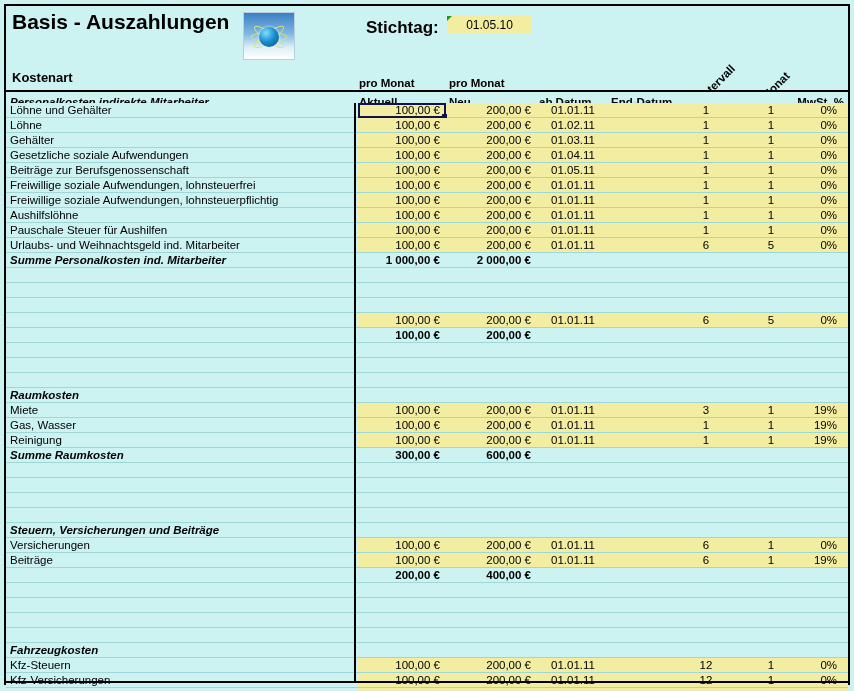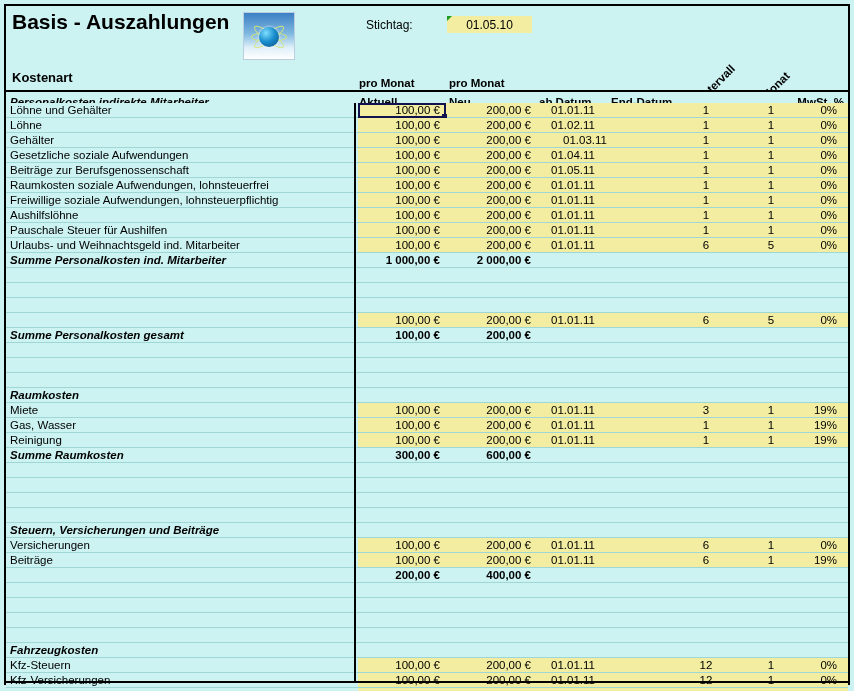--- a/index.html
+++ b/index.html
@@ -50,21 +50,21 @@
   .logo .ring.c{transform:translate(-50%,-50%) rotate(-35deg);}
 
   .kostenart{
     position:absolute;left:6px;top:64px;
     font-size:13px;font-weight:bold;color:#000;
   }
 
   
   .stichtag-label{
     position:absolute;left:360px;top:12px;
-    font-size:12px;font-weight:normal;color:#000;
+    font-size:17px;font-weight:bold;color:#000;
   }
   .stichtag-value{
     position:absolute;left:441px;top:10px;width:85px;height:17px;
     background:#F2EDA0;color:#000;font-size:12px;
     display:flex;align-items:center;justify-content:center;
     box-sizing:border-box;
   }
   .stichtag-value .gmark{
     position:absolute;left:0;top:0;width:0;height:0;
     border-top:5px solid #1f9b1f;border-right:5px solid transparent;
@@ -198,21 +198,21 @@
           <div class="cell ctr" style="left: 533px; width: 68px;">01.02.11</div>
           <div class="cell ctr" style="left: 660px; width: 80px;">1</div>
           <div class="cell ctr" style="left: 745px; width: 40px;">1</div>
           <div class="cell num" style="left: 779px; width: 58px;">0%</div>
         </div>
         <div class="row data">
           <div class="yellowband"></div>
           <div class="lbl">Gehälter</div>
           <div class="cell num" style="left: 352px; width: 88px;">100,00 €</div>
           <div class="cell num" style="left: 443px; width: 88px;">200,00 €</div>
-          <div class="cell ctr" style="left: 545px; width: 68px;">01.03.11</div>
+          <div class="cell ctr" style="left: 533px; width: 68px;">01.03.11</div>
           <div class="cell ctr" style="left: 660px; width: 80px;">1</div>
           <div class="cell ctr" style="left: 745px; width: 40px;">1</div>
           <div class="cell num" style="left: 779px; width: 58px;">0%</div>
         </div>
         <div class="row data">
           <div class="yellowband"></div>
           <div class="lbl">Gesetzliche soziale Aufwendungen</div>
           <div class="cell num" style="left: 352px; width: 88px;">100,00 €</div>
           <div class="cell num" style="left: 443px; width: 88px;">200,00 €</div>
           <div class="cell ctr" style="left: 533px; width: 68px;">01.04.11</div>
@@ -225,21 +225,21 @@
           <div class="lbl">Beiträge zur Berufsgenossenschaft</div>
           <div class="cell num" style="left: 352px; width: 88px;">100,00 €</div>
           <div class="cell num" style="left: 443px; width: 88px;">200,00 €</div>
           <div class="cell ctr" style="left: 533px; width: 68px;">01.05.11</div>
           <div class="cell ctr" style="left: 660px; width: 80px;">1</div>
           <div class="cell ctr" style="left: 745px; width: 40px;">1</div>
           <div class="cell num" style="left: 779px; width: 58px;">0%</div>
         </div>
         <div class="row data">
           <div class="yellowband"></div>
-          <div class="lbl">Raumkosten soziale Aufwendungen, lohnsteuerfrei</div>
+          <div class="lbl">Freiwillige soziale Aufwendungen, lohnsteuerfrei</div>
           <div class="cell num" style="left: 352px; width: 88px;">100,00 €</div>
           <div class="cell num" style="left: 443px; width: 88px;">200,00 €</div>
           <div class="cell ctr" style="left: 533px; width: 68px;">01.01.11</div>
           <div class="cell ctr" style="left: 660px; width: 80px;">1</div>
           <div class="cell ctr" style="left: 745px; width: 40px;">1</div>
           <div class="cell num" style="left: 779px; width: 58px;">0%</div>
         </div>
         <div class="row data">
           <div class="yellowband"></div>
           <div class="lbl">Freiwillige soziale Aufwendungen, lohnsteuerpflichtig</div>
@@ -291,21 +291,20 @@
         <div class="row data">
           <div class="yellowband"></div>
           <div class="cell num" style="left: 352px; width: 88px;">100,00 €</div>
           <div class="cell num" style="left: 443px; width: 88px;">200,00 €</div>
           <div class="cell ctr" style="left: 533px; width: 68px;">01.01.11</div>
           <div class="cell ctr" style="left: 660px; width: 80px;">6</div>
           <div class="cell ctr" style="left: 745px; width: 40px;">5</div>
           <div class="cell num" style="left: 779px; width: 58px;">0%</div>
         </div>
         <div class="row sum">
-          <div class="lbl">Summe Personalkosten gesamt</div>
           <div class="cell num" style="left: 352px; width: 88px;">100,00 €</div>
           <div class="cell num" style="left: 443px; width: 88px;">200,00 €</div>
         </div>
         <div class="row blank"></div>
         <div class="row blank"></div>
         <div class="row blank"></div>
         <div class="row section">
           <div class="lbl">Raumkosten</div>
         </div>
         <div class="row data">

